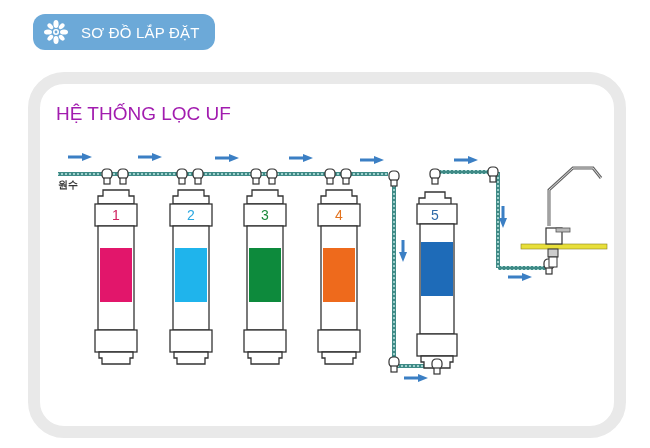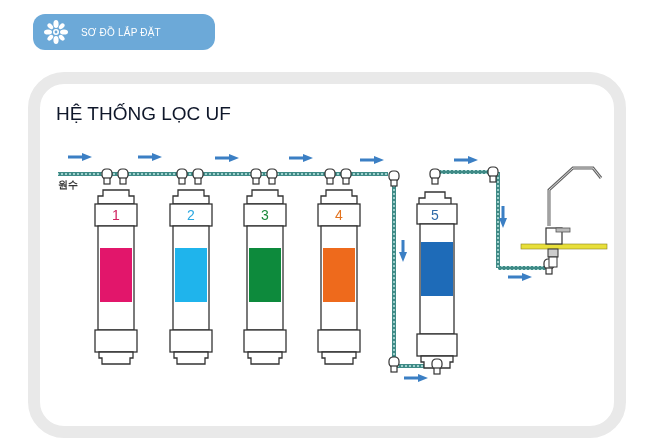--- a/index.html
+++ b/index.html
@@ -1,21 +1,21 @@
 <!DOCTYPE html>
 <html><head>
 <meta charset="utf-8">
 <style>
   html,body{margin:0;padding:0;background:#fff;}
   body{width:650px;height:448px;position:relative;overflow:hidden;font-family:"Liberation Sans",sans-serif;}
   .badge{position:absolute;left:33px;top:14px;width:182px;height:36px;background:#6ca9d8;border-radius:12px;display:flex;align-items:center;color:#fff;}
   .badge-icon{width:26px;height:26px;margin-left:10px;margin-right:12px;display:flex;align-items:center;justify-content:center;}
-  .badge-label{font-size:10px;letter-spacing:0.2px;}
+  .badge-label{font-size:15px;letter-spacing:0.2px;}
   .panel{position:absolute;left:28px;top:72px;width:598px;height:366px;border:12px solid #e9e9e9;border-radius:36px;background:#fff;box-sizing:border-box;}
-  .panel-title{position:absolute;left:56px;top:103px;font-size:19px;color:#0f172a;}
+  .panel-title{position:absolute;left:56px;top:103px;font-size:19px;color:#a21caf;}
   .diagram{position:absolute;left:0;top:0;}
   .num{font-family:"Liberation Sans",sans-serif;font-size:14px;}
   .src{font-size:10px;fill:#333;font-weight:bold;font-family:"DejaVu Sans",sans-serif;}
 </style>
 </head>
 <body>
 
 <div class="badge">
   <span class="badge-icon">
     <svg width="26" height="26" viewBox="0 0 26 26">

